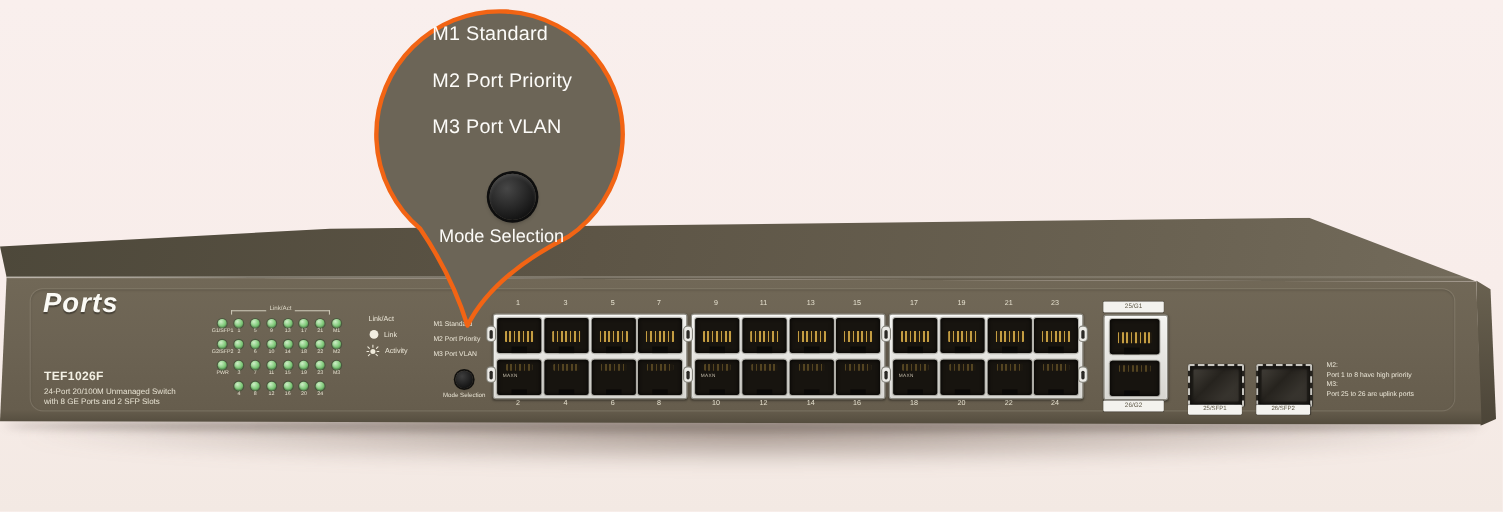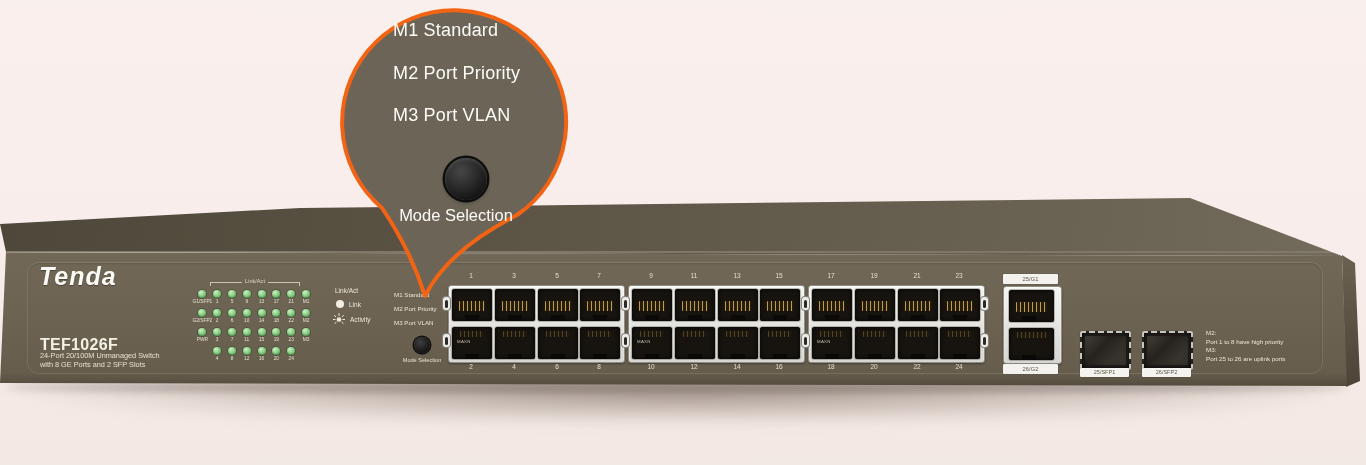--- a/index.html
+++ b/index.html
@@ -24,21 +24,21 @@
     clip-path:polygon(6px 0px,1342px 4px,1347px 134px,0px 131px);
     background:linear-gradient(180deg,#716857 0%,#6c6353 45%,#665d4d 88%,#4e4739 100%);}
   .ridge{left:6px;top:251px;width:1336px;height:2px;border-radius:2px;
     background:linear-gradient(90deg,rgba(255,252,245,.28),rgba(255,252,245,.10));}
   .panel-outline{left:27px;top:262px;width:1294px;height:110px;border-radius:12px;
     border:1px solid rgba(236,230,214,.14);box-shadow:inset 0 1px 2px rgba(0,0,0,.14);}
 
   
   .brand{left:39px;top:262px;font-size:25px;font-weight:800;font-style:italic;
     color:#fbfaf5;letter-spacing:1px;text-shadow:0 1px 1px rgba(0,0,0,.35);}
-  .model{left:40px;top:336px;font-size:16px;font-weight:bold;color:#f3f0e4;letter-spacing:.3px;}
+  .model{left:40px;top:336px;font-size:11px;font-weight:bold;color:#f3f0e4;letter-spacing:.3px;}
   .desc{left:40px;font-size:7.3px;line-height:9px;color:#e7e2d2;white-space:nowrap;}
   .desc1{top:351px;} .desc2{top:360px;}
 
   
   .bracket{left:210px;top:280px;width:90px;display:flex;align-items:center;gap:3px;}
   .bline{flex:1;height:1px;background:#c9c4b3;position:relative;}
   .bline.l::before,.bline.r::before{content:"";position:absolute;width:1px;height:4px;background:#c9c4b3;top:0;}
   .bline.l::before{left:0;} .bline.r::before{right:0;}
   .bracket-label{font-size:5.6px;color:#ded9c8;margin-top:-2px;white-space:nowrap;}
   .ledgrid{left:195px;top:290px;display:grid;grid-template-columns:repeat(8,14.8px);row-gap:5px;}
@@ -114,21 +114,21 @@
 <div class="stage">
 
   <div class="abs shadow-soft"></div>
   <div class="abs shadow-core"></div>
   <div class="abs top-face"></div>
   <div class="abs right-face"></div>
   <div class="abs front-face"></div>
   <div class="abs ridge"></div>
   <div class="abs panel-outline"></div>
 
-  <div class="abs brand">Tenda</div>
+  <div class="abs brand">Ports</div>
   <div class="abs model">TEF1026F</div>
   <div class="abs desc desc1">24-Port 20/100M Unmanaged Switch</div>
   <div class="abs desc desc2">with 8 GE Ports and 2 SFP Slots</div>
 
   <div class="abs bracket">
     <i class="bline l"></i>
     <span class="bracket-label">Link/Act</span>
     <i class="bline r"></i>
   </div>
 

